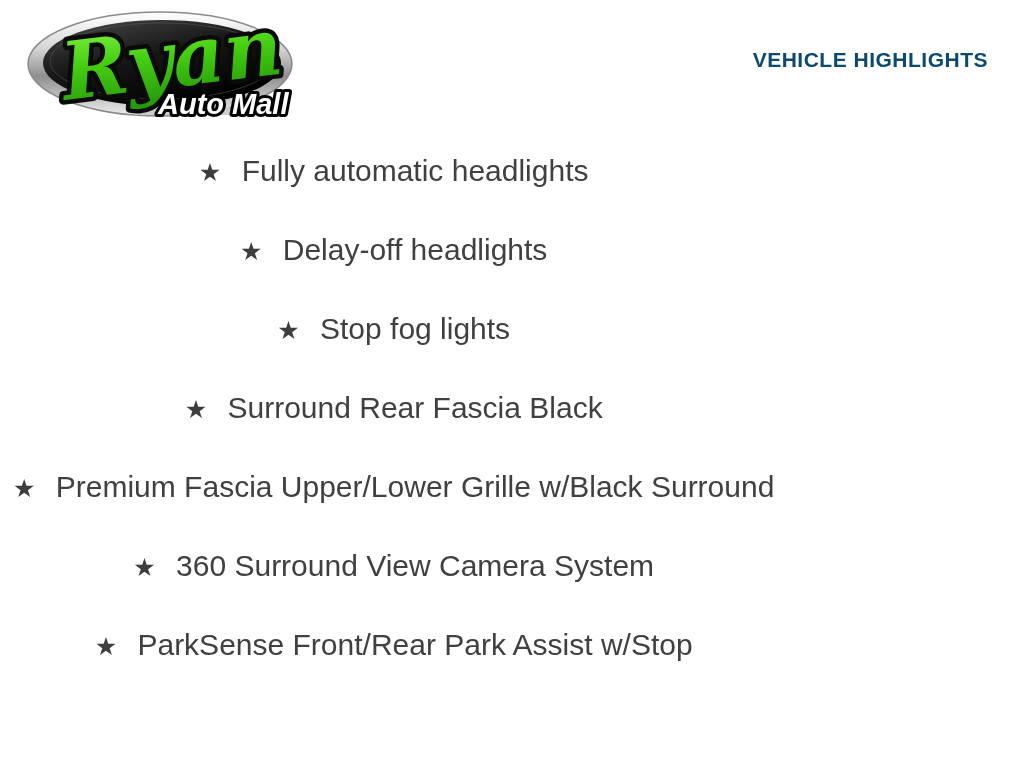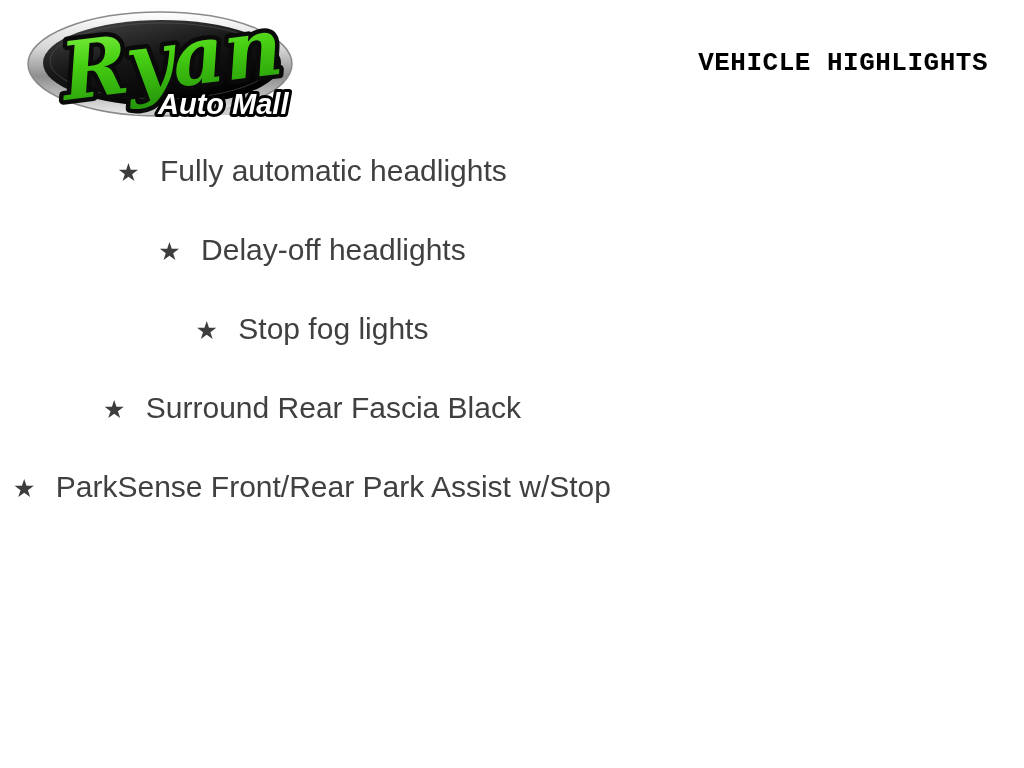--- a/index.html
+++ b/index.html
@@ -19,26 +19,25 @@
     position: absolute;
     left: 22px;
     top: 4px;
     width: 280px;
     height: 122px;
   }
   .page-title {
     position: absolute;
     top: 48px;
     right: 36px;
-    font-size: 26px;
+    font-size: 21px;
     font-weight: bold;
-    color: #000000;
+    color: #0c4a6e;
     letter-spacing: 0.5px;
     white-space: nowrap;
-    font-family: Liberation Mono, monospace;
   }
   ul.highlights {
     position: absolute;
     left: 13px;
     top: 154px;
     margin: 0;
     padding: 0;
     list-style: none;
   }
   ul.highlights li {
@@ -109,17 +108,25 @@
     <li>
       <span class="star">★</span>
       <span>Stop fog lights</span>
     </li>
     <li>
       <span class="star">★</span>
       <span>Surround Rear Fascia Black</span>
     </li>
     <li>
       <span class="star">★</span>
+      <span>Premium Fascia Upper/Lower Grille w/Black Surround</span>
+    </li>
+    <li>
+      <span class="star">★</span>
+      <span>360 Surround View Camera System</span>
+    </li>
+    <li>
+      <span class="star">★</span>
       <span>ParkSense Front/Rear Park Assist w/Stop</span>
     </li>
   </ul>
 
 </div>
 
 </body></html>

